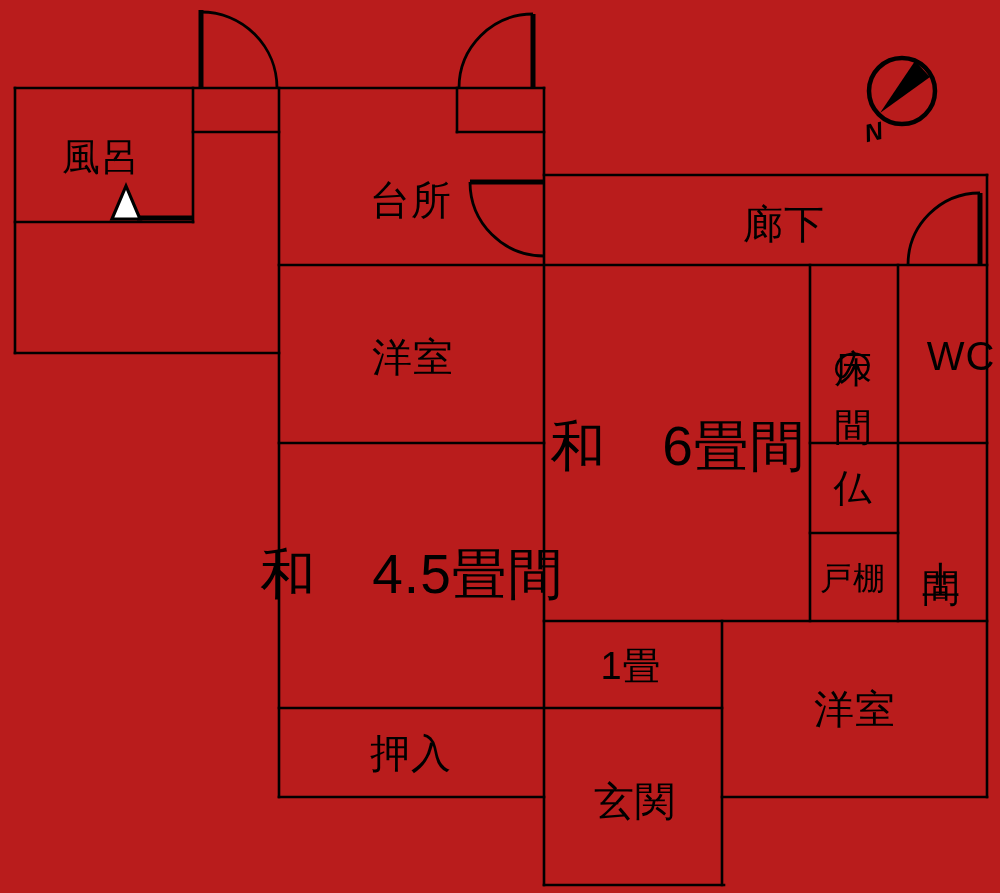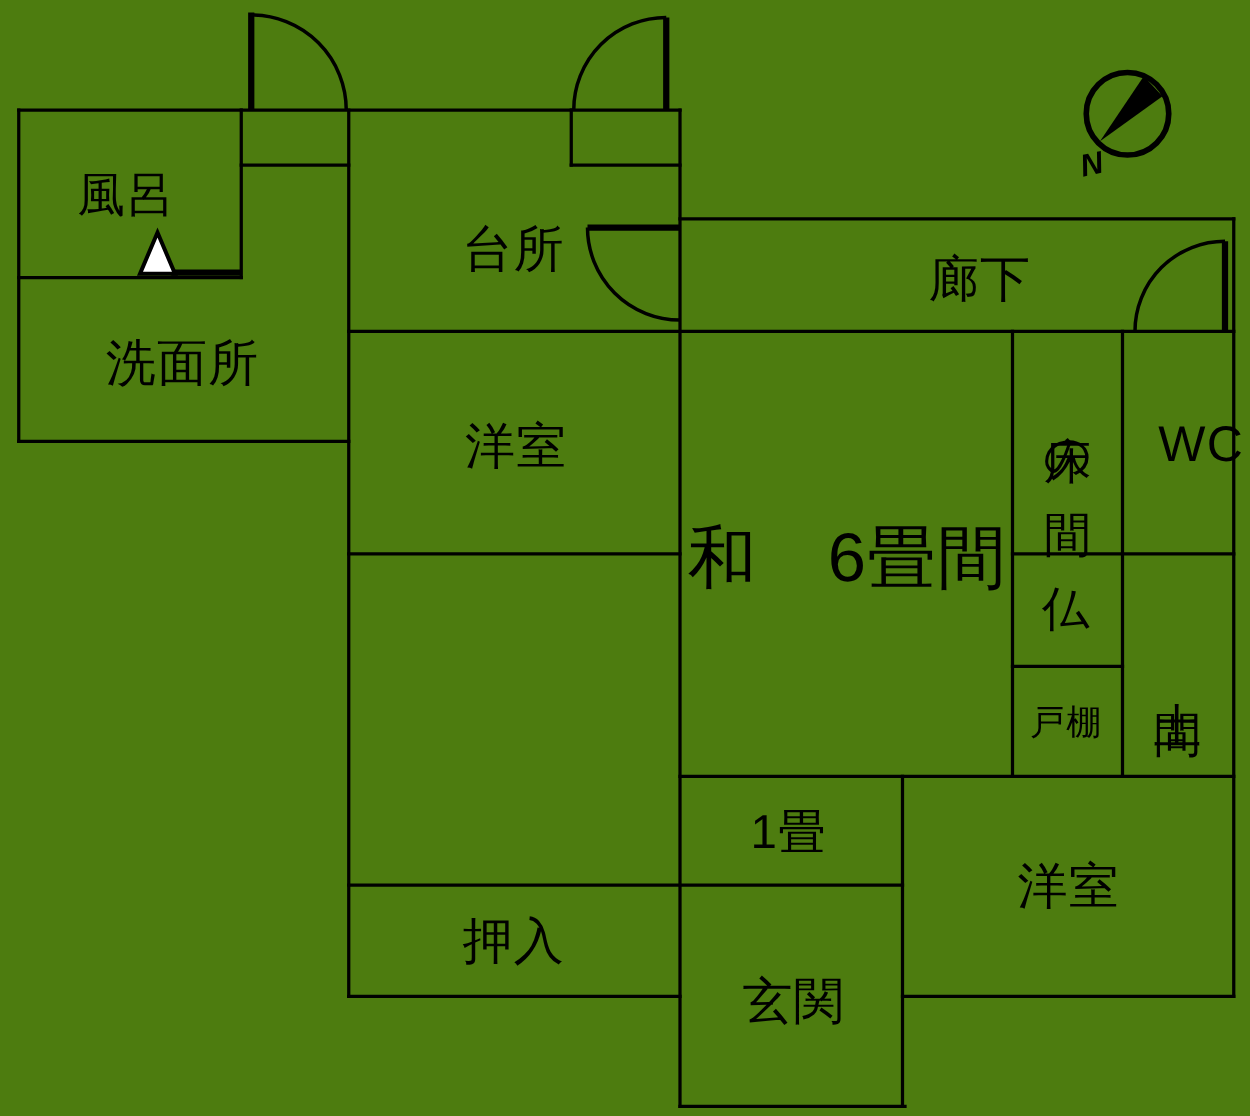--- a/index.html
+++ b/index.html
@@ -4,21 +4,21 @@
 <style>
   html, body {
     margin: 0;
     padding: 0;
     background: #ffffff;
   }
   .plan {
     position: relative;
     width: 1000px;
     height: 893px;
-    background: #4d7c0f;
+    background: #b91c1c;
     font-family: "Liberation Sans", "DejaVu Sans", sans-serif;
     overflow: hidden;
   }
   .plan svg {
     position: absolute;
     left: 0;
     top: 0;
   }
   .label {
     position: absolute;
@@ -35,21 +35,21 @@
     letter-spacing: 10px;
   }
   .label.north {
     font-style: italic;
     font-weight: bold;
     transform: translate(-50%, -50%) rotate(-12deg);
   }
   .fs42 { font-size: 55px; }
   .fs40 { font-size: 40px; }
   .fs38 { font-size: 38px; }
-  .fs36 { font-size: 28px; }
+  .fs36 { font-size: 32px; }
   .fs25 { font-size: 25px; }
 </style>
 </head>
 <body>
 
 <div class="plan">
 
   <svg width="1000" height="893" viewBox="0 0 1000 893">
 
     <g stroke="#000000" stroke-width="2.6" stroke-linecap="square" fill="none">
@@ -99,40 +99,40 @@
     <path d="M126,186 L140,219 L112,219 Z" fill="#ffffff" stroke="#000000" stroke-width="3.2"></path>
 
     <g>
       <circle cx="902" cy="91" r="33" fill="none" stroke="#000000" stroke-width="4.5"></circle>
       <polygon points="880,113 915,61 930,77" fill="#000000"></polygon>
     </g>
   </svg>
 
   <div class="label fs38" style="left:101px; top:157px;">風呂</div>
 
-  <div class="label fs40" style="left:146px; top:291px;">洗面所</div>
 
   <div class="label fs40" style="left:411px; top:200px;">台所</div>
 
   <div class="label fs40" style="left:784px; top:224px;">廊下</div>
 
   <div class="label fs40" style="left:413px; top:357px;">洋室</div>
 
   <div class="label fs42" style="left:678px; top:446px;">和　6畳間</div>
 
   <div class="label vertical fs38" style="left:853px; top:354px;">床の間</div>
 
   <div class="label fs40" style="left:941px; top:356px;margin-left:20px;">WC</div>
 
   <div class="label fs38" style="left:853px; top:488px;">仏</div>
 
   <div class="label vertical fs38" style="left:941px; top:541px;">土間</div>
 
   <div class="label fs36" style="left:853px; top:578px;">戸棚</div>
 
+  <div class="label fs42" style="left:412px; top:574px;">和　4.5畳間</div>
 
   <div class="label fs38" style="left:631px; top:666px;">1畳</div>
 
   <div class="label fs40" style="left:411px; top:753px;">押入</div>
 
   <div class="label fs40" style="left:635px; top:801px;">玄関</div>
 
   <div class="label fs40" style="left:855px; top:709px;">洋室</div>
 
   <div class="label north fs25" style="left:874px; top:132px;">N</div>

